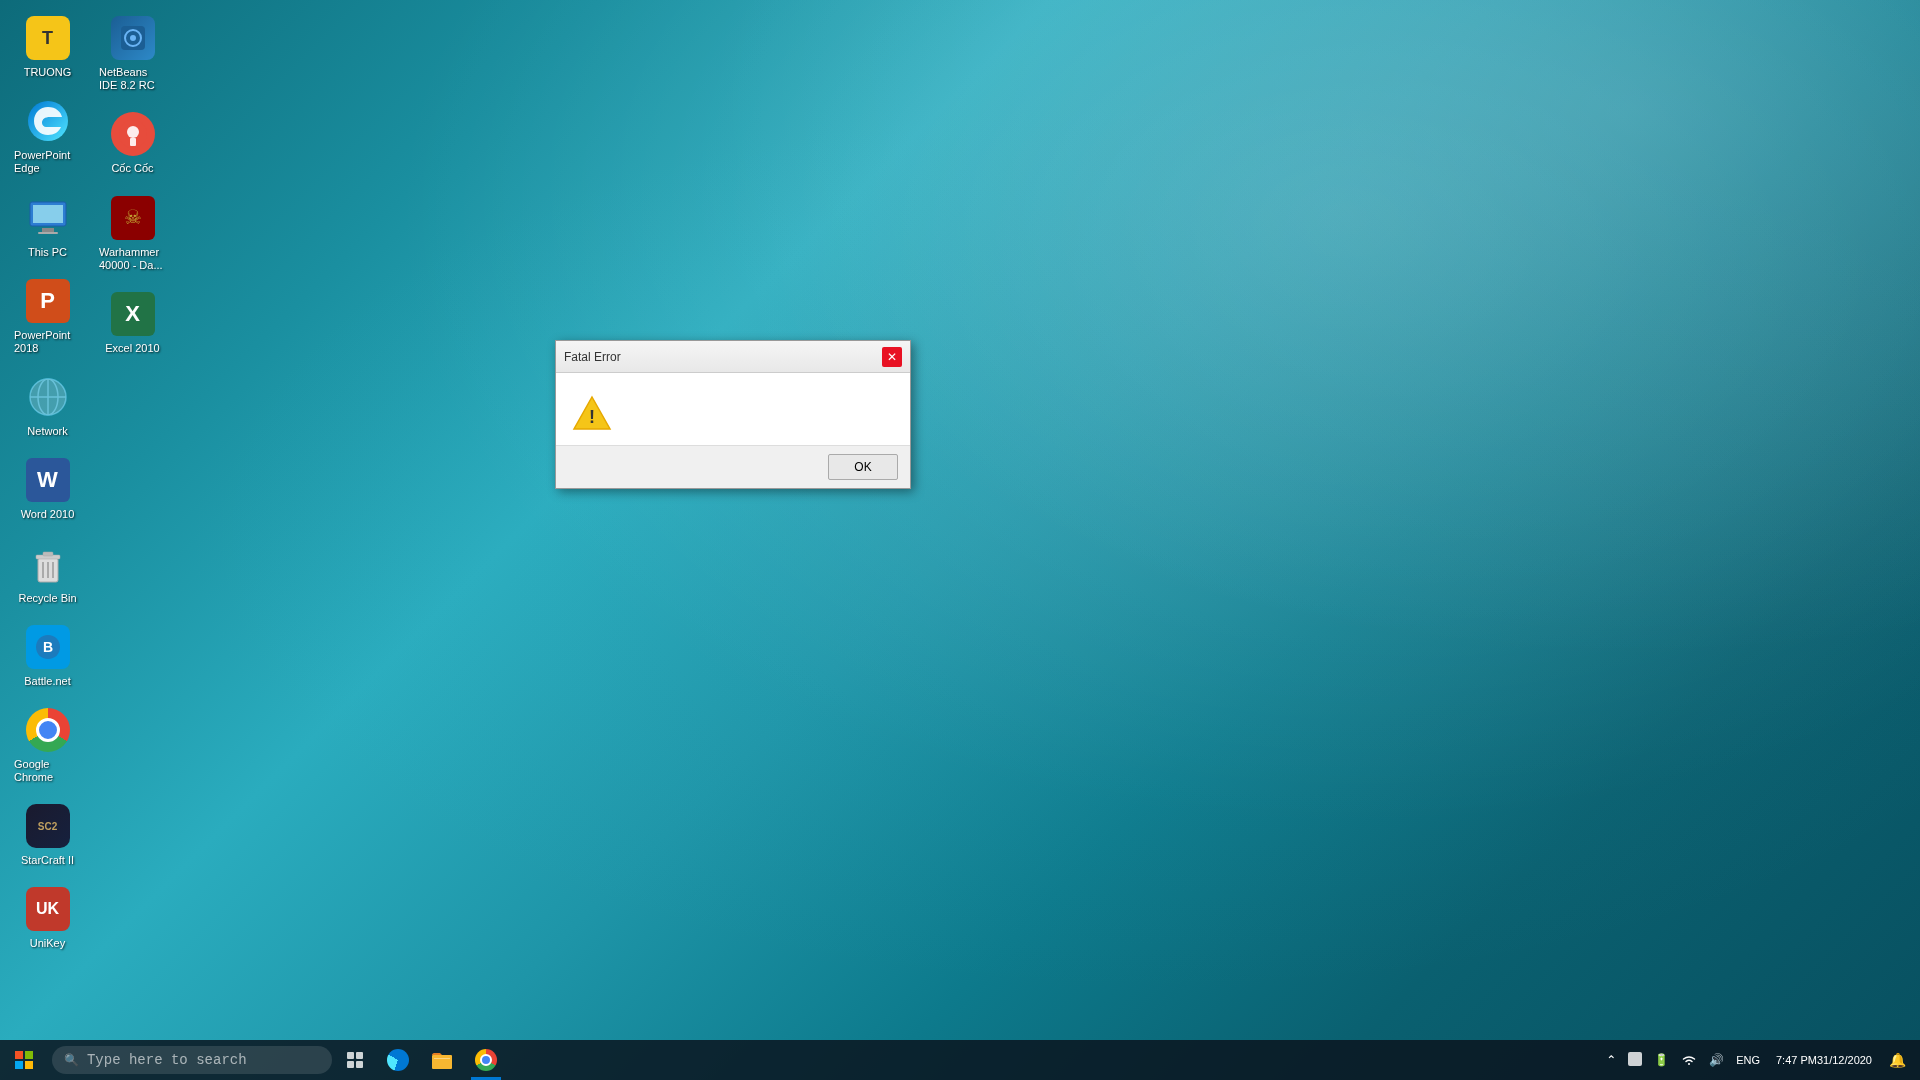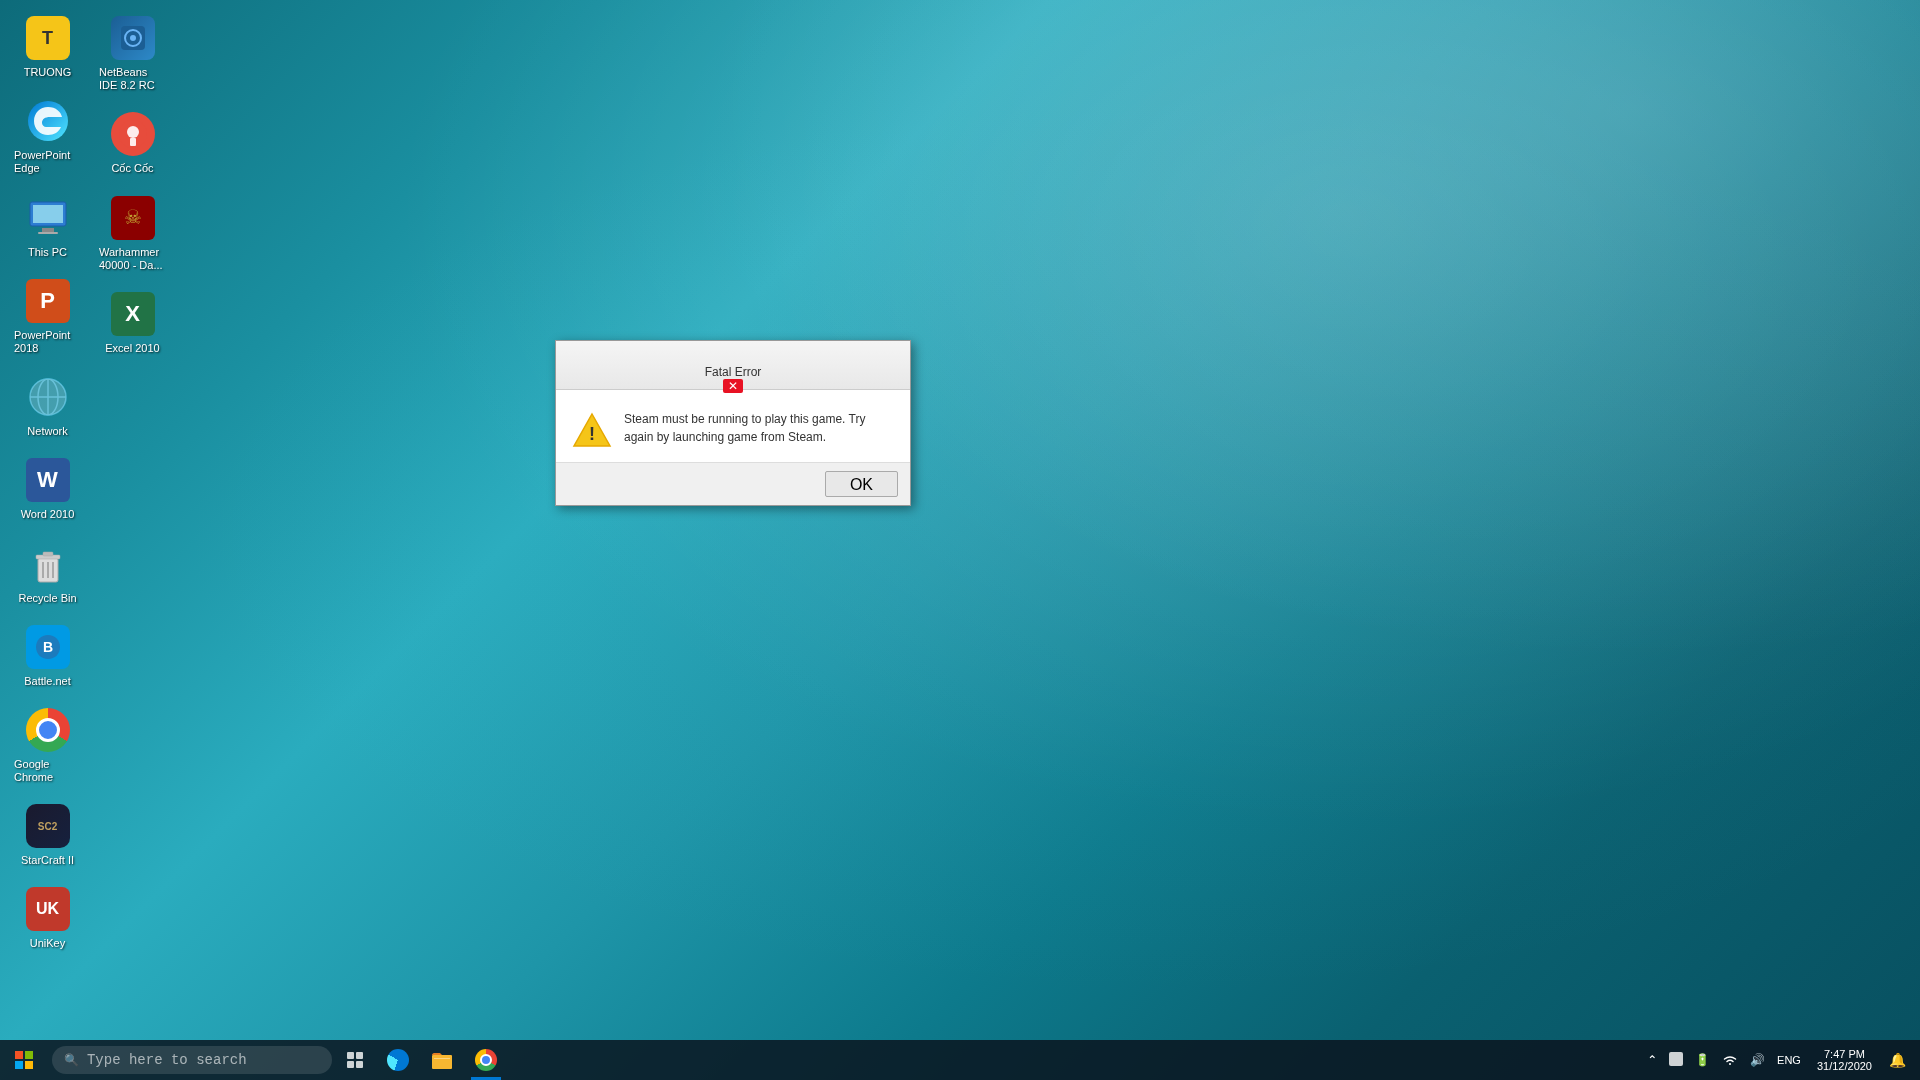--- a/index.html
+++ b/index.html
@@ -323,22 +323,22 @@
 
     .tray-icon {
       color: white;
       font-size: 12px;
       padding: 2px 4px;
       cursor: pointer;
     }
 
     .clock {
       display: flex;
-      flex-direction: column;
-      align-items: center;
+      flex-direction: row;
+      align-items: flex-start;
       color: white;
       font-size: 11px;
       padding: 0 8px;
       cursor: pointer;
     }
 
     .notification-btn {
       width: 28px;
       height: 40px;
       display: flex;
@@ -357,26 +357,25 @@
       background: #f0f0f0;
       border: 1px solid #999;
       box-shadow: 3px 3px 10px rgba(0,0,0,0.4);
       pointer-events: all;
       z-index: 200;
     }
 
     .dialog-titlebar {
       background: linear-gradient(to bottom, #f5f5f5, #e8e8e8);
       border-bottom: 1px solid #ccc;
-      padding: 24px 8px;
+      padding: 5px 8px;
       display: flex;
       align-items: center;
       justify-content: space-between;
       height: 32px;
-      flex-direction: column;
     }
 
     .dialog-title {
       font-size: 12px;
       color: #333;
       font-weight: 400;
     }
 
     .dialog-close {
       width: 20px;
@@ -417,21 +416,21 @@
       border-top: 1px solid #ddd;
       padding: 8px 12px;
       display: flex;
       justify-content: flex-end;
     }
 
     .ok-button {
       background: #e8e8e8;
       border: 1px solid #aaa;
       padding: 4px 24px;
-      font-size: 16px;
+      font-size: 12px;
       cursor: pointer;
       border-radius: 2px;
       min-width: 70px;
       height: 26px;
     }
 
     
     .this-pc-svg, .network-svg, .recycle-svg {
       width: 44px;
       height: 44px;
@@ -639,21 +638,20 @@
     <div class="dialog-titlebar">
       <span class="dialog-title">Fatal Error</span>
       <button class="dialog-close">✕</button>
     </div>
     <div class="dialog-body">
 
       <svg class="warning-icon" viewBox="0 0 40 40">
         <polygon points="20,4 38,36 2,36" fill="#f5c518" stroke="#e6a800" stroke-width="1.5"></polygon>
         <text x="20" y="30" font-size="18" text-anchor="middle" fill="#333" font-weight="bold">!</text>
       </svg>
-      <p class="dialog-message">Steam must be running to play this game.  Try again by launching game from Steam.</p>
     </div>
     <div class="dialog-footer">
       <button class="ok-button">OK</button>
     </div>
   </div>
 
   <div class="taskbar">
 
     <div class="start-button">
       <svg width="18" height="18" viewBox="0 0 18 18">

